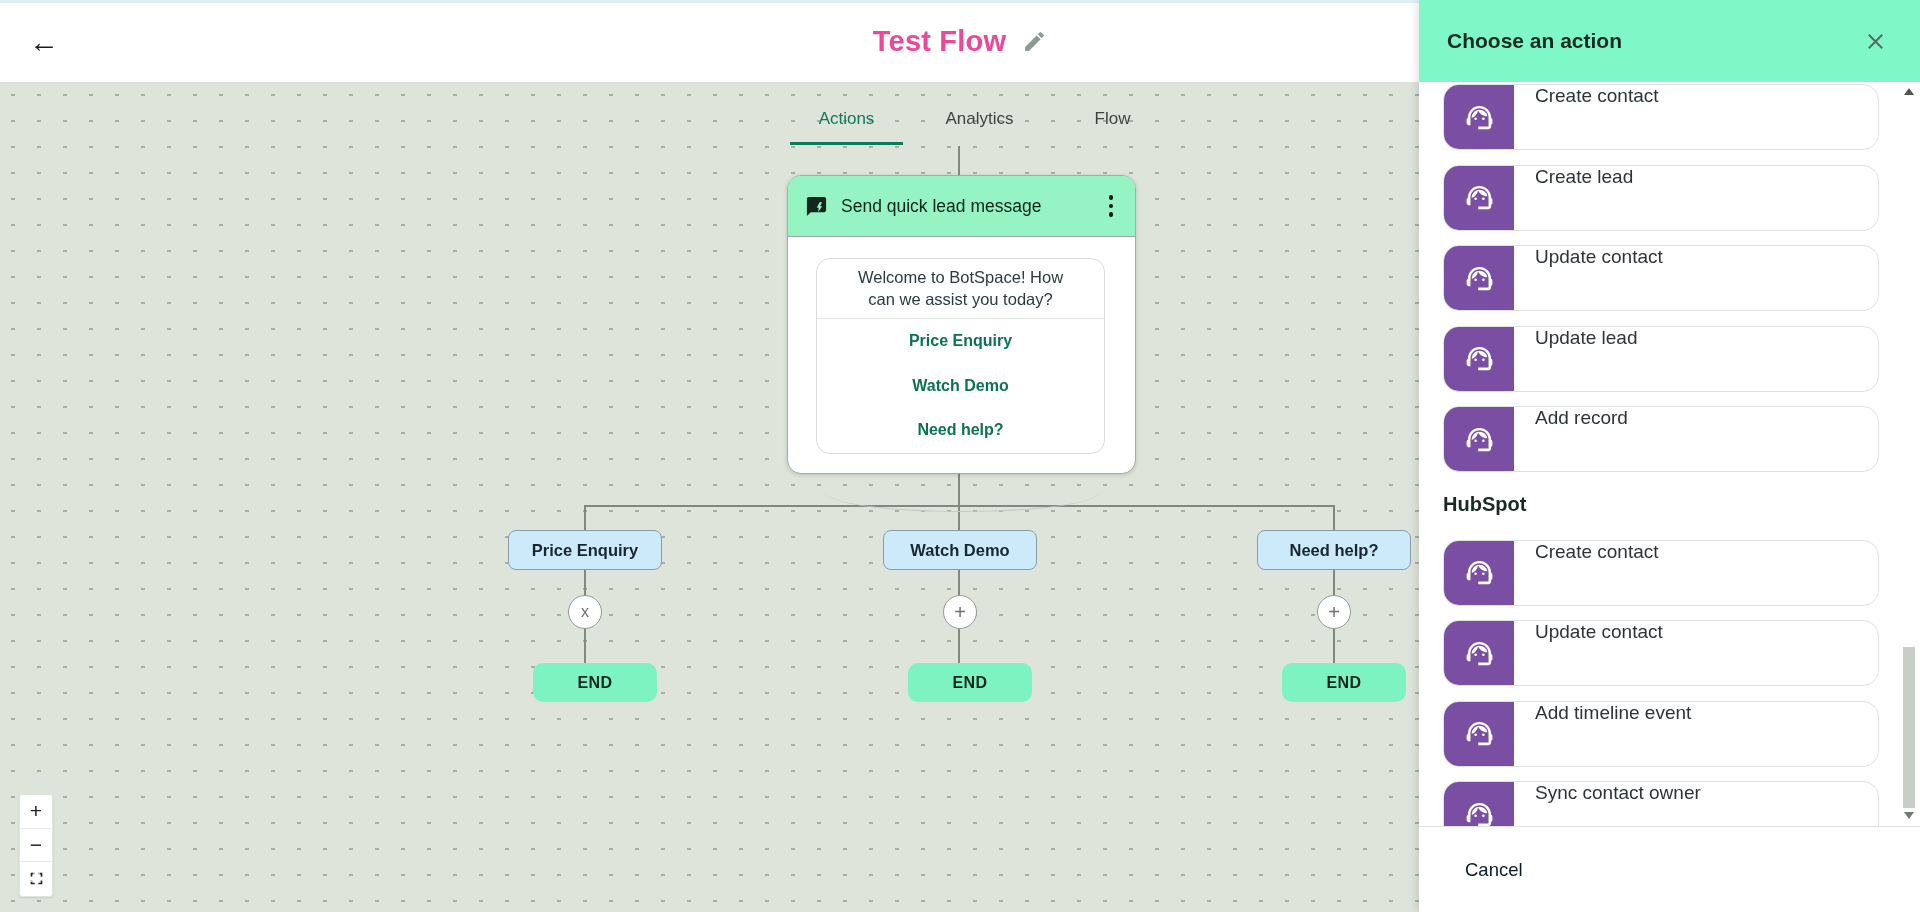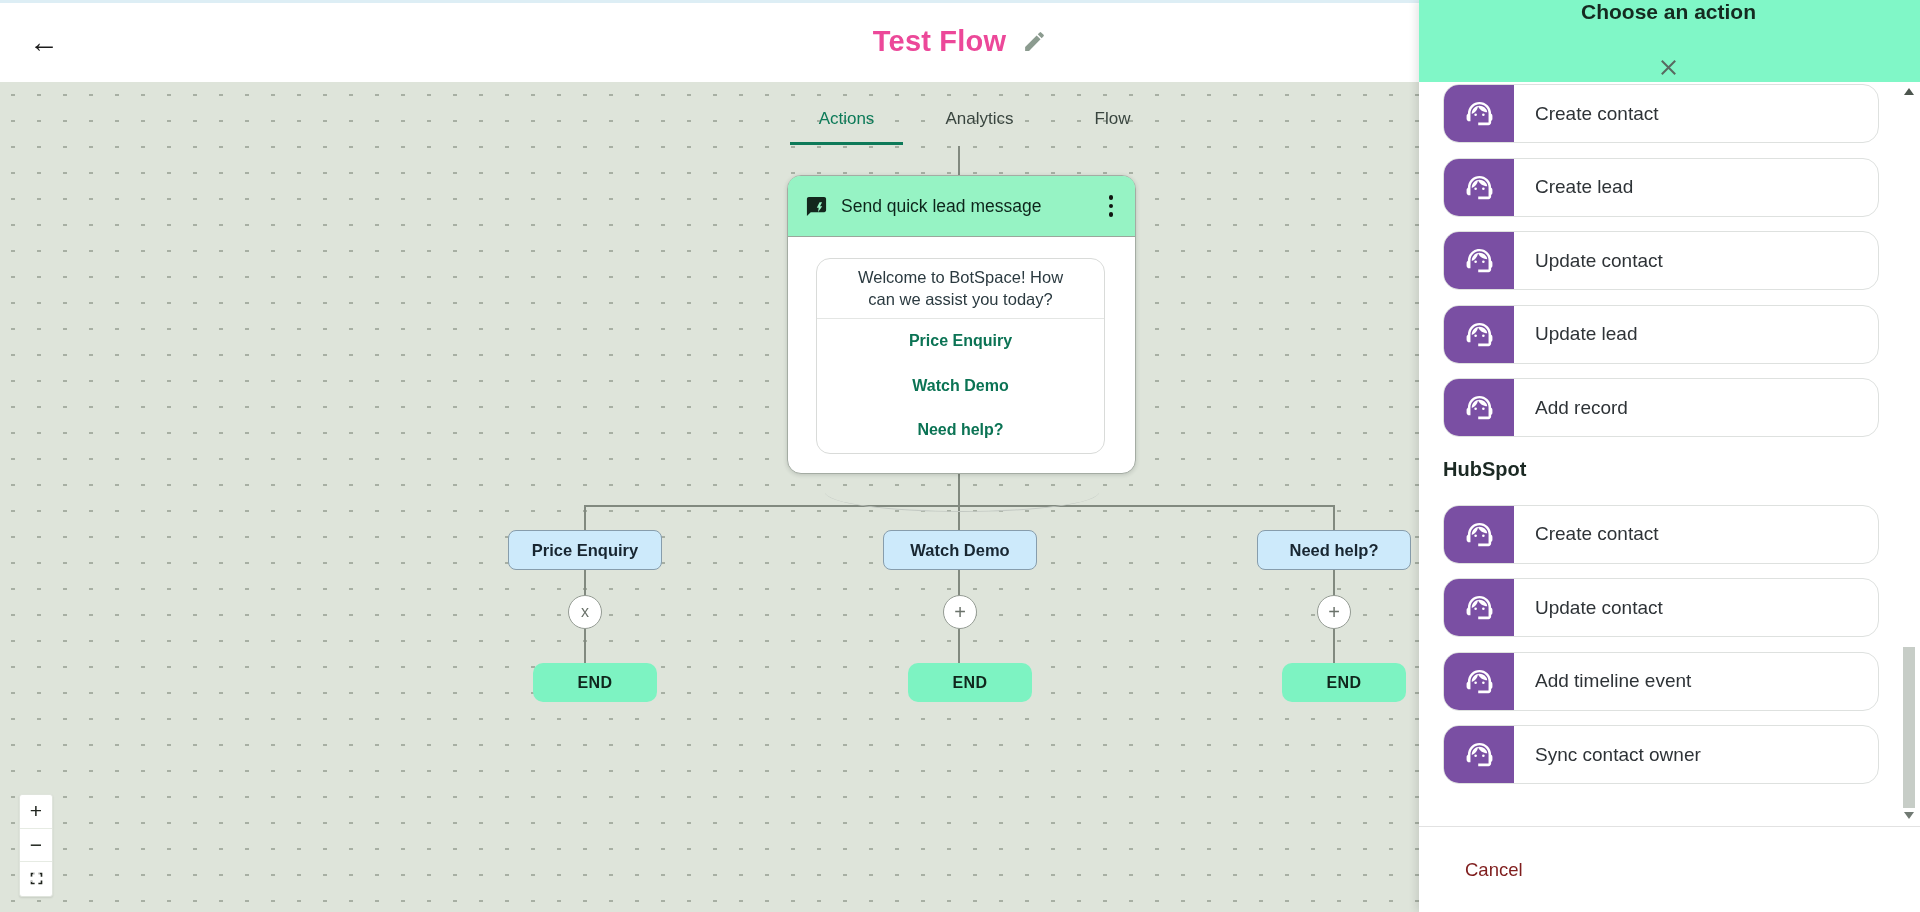--- a/index.html
+++ b/index.html
@@ -74,47 +74,47 @@
     border:1px solid #dfe4dc; border-radius:3px; box-shadow:0 1px 2px rgba(0,0,0,.10);
     display:flex; flex-direction:column; }
   .zoom-btn { height:33.5px; display:flex; align-items:center; justify-content:center;
     font-size:21px; color:#20251f; cursor:pointer; border-bottom:1px solid #e6ebe3; }
   .zoom-btn:last-child { border-bottom:none; }
 
   
   .panel { position:absolute; left:1419px; top:0; width:501px; height:912px; background:#ffffff;
     box-shadow:-3px 0 8px rgba(0,0,0,.10); }
   .panel-header { height:82px; background:#80f7c7; display:flex; align-items:center;
-    padding:0 30px 0 28px;flex-direction:column; }
+    padding:0 30px 0 28px; }
   .panel-title { flex:1; font-size:21px; font-weight:700; color:#152а20; color:#152a20; }
   .panel-close { width:30px; height:30px; display:flex; align-items:center; justify-content:center; cursor:pointer; }
   .panel-body { position:absolute; left:0; top:82px; width:501px; height:744px; overflow:hidden; }
   .action-list { padding:2px 41px 0 24px; display:flex; flex-direction:column; }
-  .action-item { position:relative; height:59px; margin-bottom:14.5px; background:#ffffff;
-    border:1px solid #dee1df; border-radius:16px; display:flex; align-items:center; cursor:pointer; }
+  .action-item { position:relative; height:66px; margin-bottom:14.5px; background:#ffffff;
+    border:1px solid #dee1df; border-radius:16px; display:flex; align-items:flex-start; cursor:pointer; }
   .action-item .app-chip { width:70px; height:100%; background:#7a4fa3; border-radius:15px 0 0 15px;
     display:flex; align-items:center; justify-content:center; flex:0 0 70px; }
   .action-item .label { margin-left:21px; font-size:19px; color:#2e3337; }
   .section-heading { margin:6px 0 24px 0; font-size:20px; font-weight:700; color:#1b2923; }
 
   
   .pscroll { position:absolute; left:484px; top:84px; width:13px; height:740px; }
   .pscroll .arrow-up { position:absolute; left:1px; top:4px; width:0; height:0;
     border-left:5.5px solid transparent; border-right:5.5px solid transparent;
     border-bottom:7px solid #4c554e; cursor:pointer; }
   .pscroll .thumb { position:absolute; left:0; top:563px; width:12px; height:161px;
     background:#c7cdc7; cursor:pointer; }
   .pscroll .arrow-down { position:absolute; left:1px; top:728px; width:0; height:0;
     border-left:5.5px solid transparent; border-right:5.5px solid transparent;
     border-top:7px solid #717a73; cursor:pointer; }
 
   
   .panel-footer { position:absolute; left:0; top:826px; width:501px; height:86px;
     border-top:1px solid #e2e2e2; display:flex; align-items:center; }
-  .cancel-btn { margin-left:46px; font-size:18.5px; font-weight:500; color:#7f1d1d; cursor:pointer; }
+  .cancel-btn { margin-left:46px; font-size:18.5px; font-weight:500; color:#0f172a; cursor:pointer; }
 </style>
 </head>
 <body>
 
 <div id="stage">
 
   <div class="canvas">
 
     <div class="cline" style="left:958px; top:64px;  width:2px;   height:29px;"></div>
     <div class="cline" style="left:958px; top:391px; width:2px;   height:33px;"></div>

